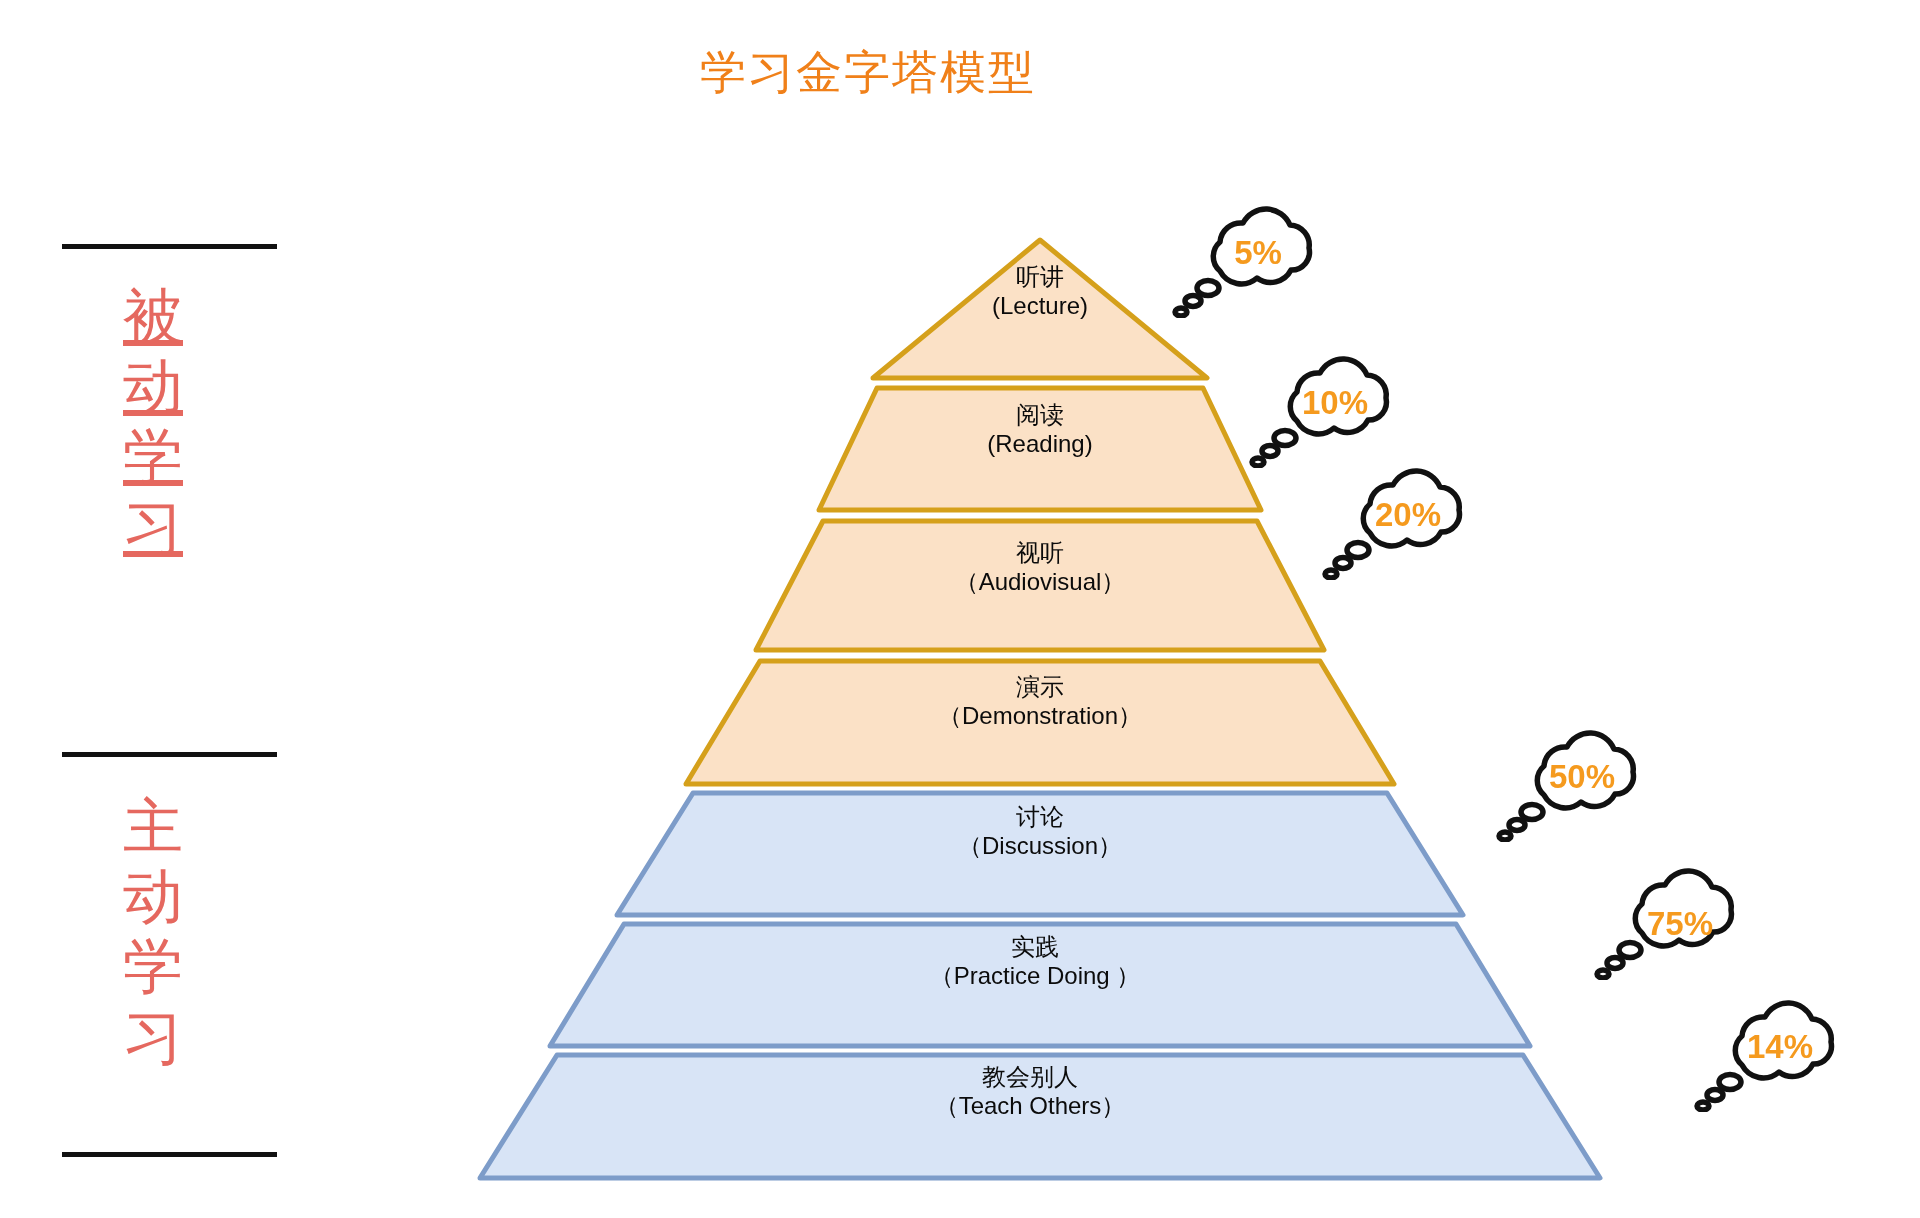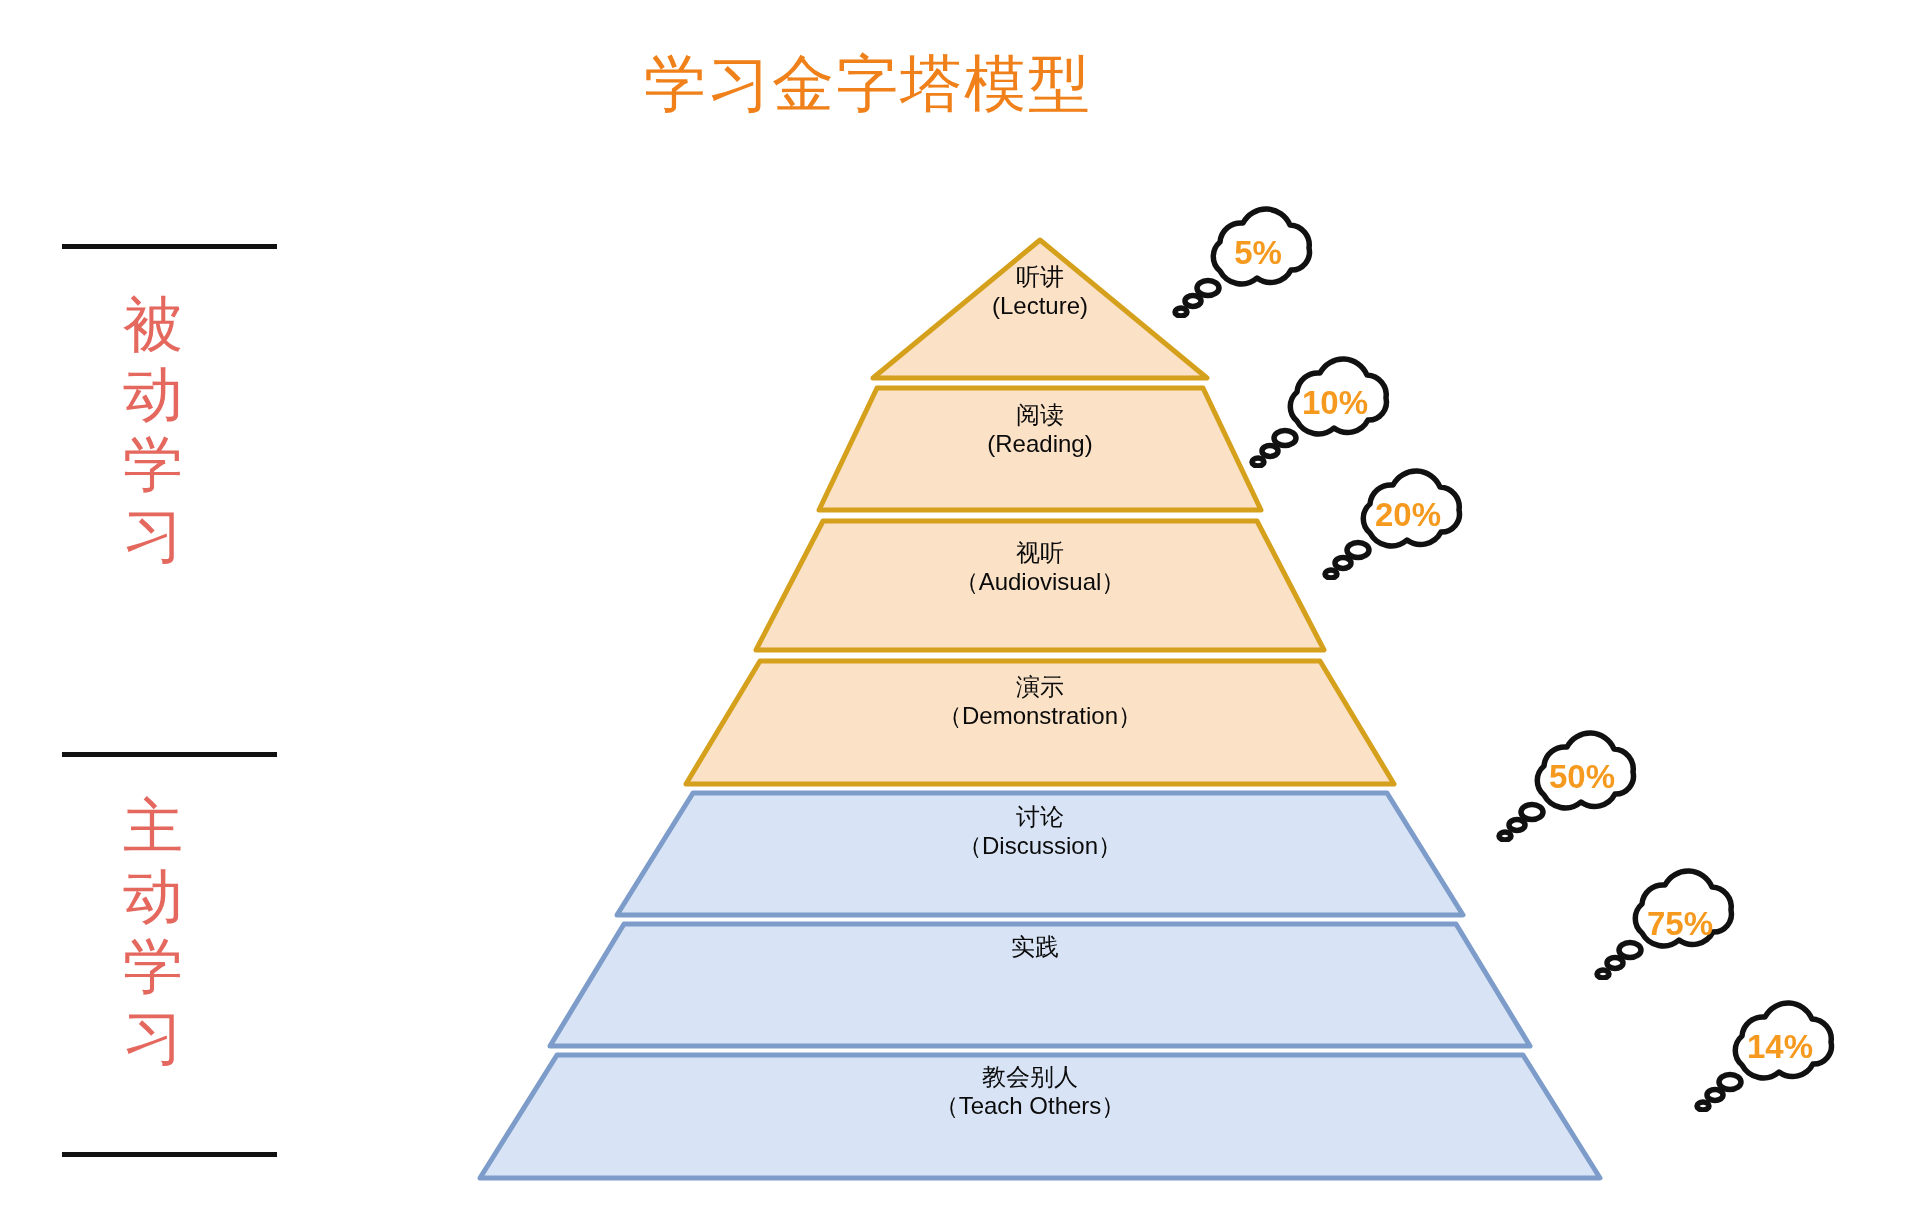--- a/index.html
+++ b/index.html
@@ -22,21 +22,21 @@
     background: #ffffff;
   }
 
   
   .title {
     position: absolute;
     left: 0;
     top: 42px;
     width: 1736px;
     text-align: center;
-    font-size: 62px;
+    font-size: 46px;
     letter-spacing: 2px;
     color: #F08019;
     white-space: nowrap;
   }
 
   
   .rule {
     position: absolute;
     height: 5px;
     background: #111111;
@@ -52,21 +52,21 @@
     left: 107px;
     width: 92px;
     text-align: center;
     color: #E5685F;
     font-size: 60px;
     line-height: 1.17;
     writing-mode: horizontal-tb;
     white-space: normal;
     word-break: break-all;
   }
-  .vlabel-passive { top: 290px; }
+  .vlabel-passive { top: 282px; text-decoration: underline; }
   .vlabel-active  { top: 792px; }
 
   
   #pyramid {
     position: absolute;
     left: 0;
     top: 0;
     width: 1920px;
     height: 1218px;
     pointer-events: none;
@@ -150,20 +150,21 @@
     <span class="en">（Demonstration）</span>
   </div>
 
   <div class="tier-text" id="tier-label-4" style="left: 840px; top: 802px; width: 400px; color: rgb(11, 11, 11);">
     <span class="cn">讨论</span>
     <span class="en">（Discussion）</span>
   </div>
 
   <div class="tier-text" id="tier-label-5" style="left: 835px; top: 932px; width: 400px; color: rgb(11, 11, 11);">
     <span class="cn">实践</span>
+    <span class="en">（Practice Doing ）</span>
   </div>
 
   <div class="tier-text" id="tier-label-6" style="left: 830px; top: 1062px; width: 400px; color: rgb(11, 11, 11);">
     <span class="cn">教会别人</span>
     <span class="en">（Teach Others）</span>
   </div>
 
   <div class="bubble" style="left:1168px; top:198px; width:180px; height:120px;">
     <svg viewBox="0 0 180 120" width="180" height="120">
       <g class="cloudshape" fill="#FFFFFF" stroke="#111111" stroke-width="5.5" stroke-linejoin="round">

